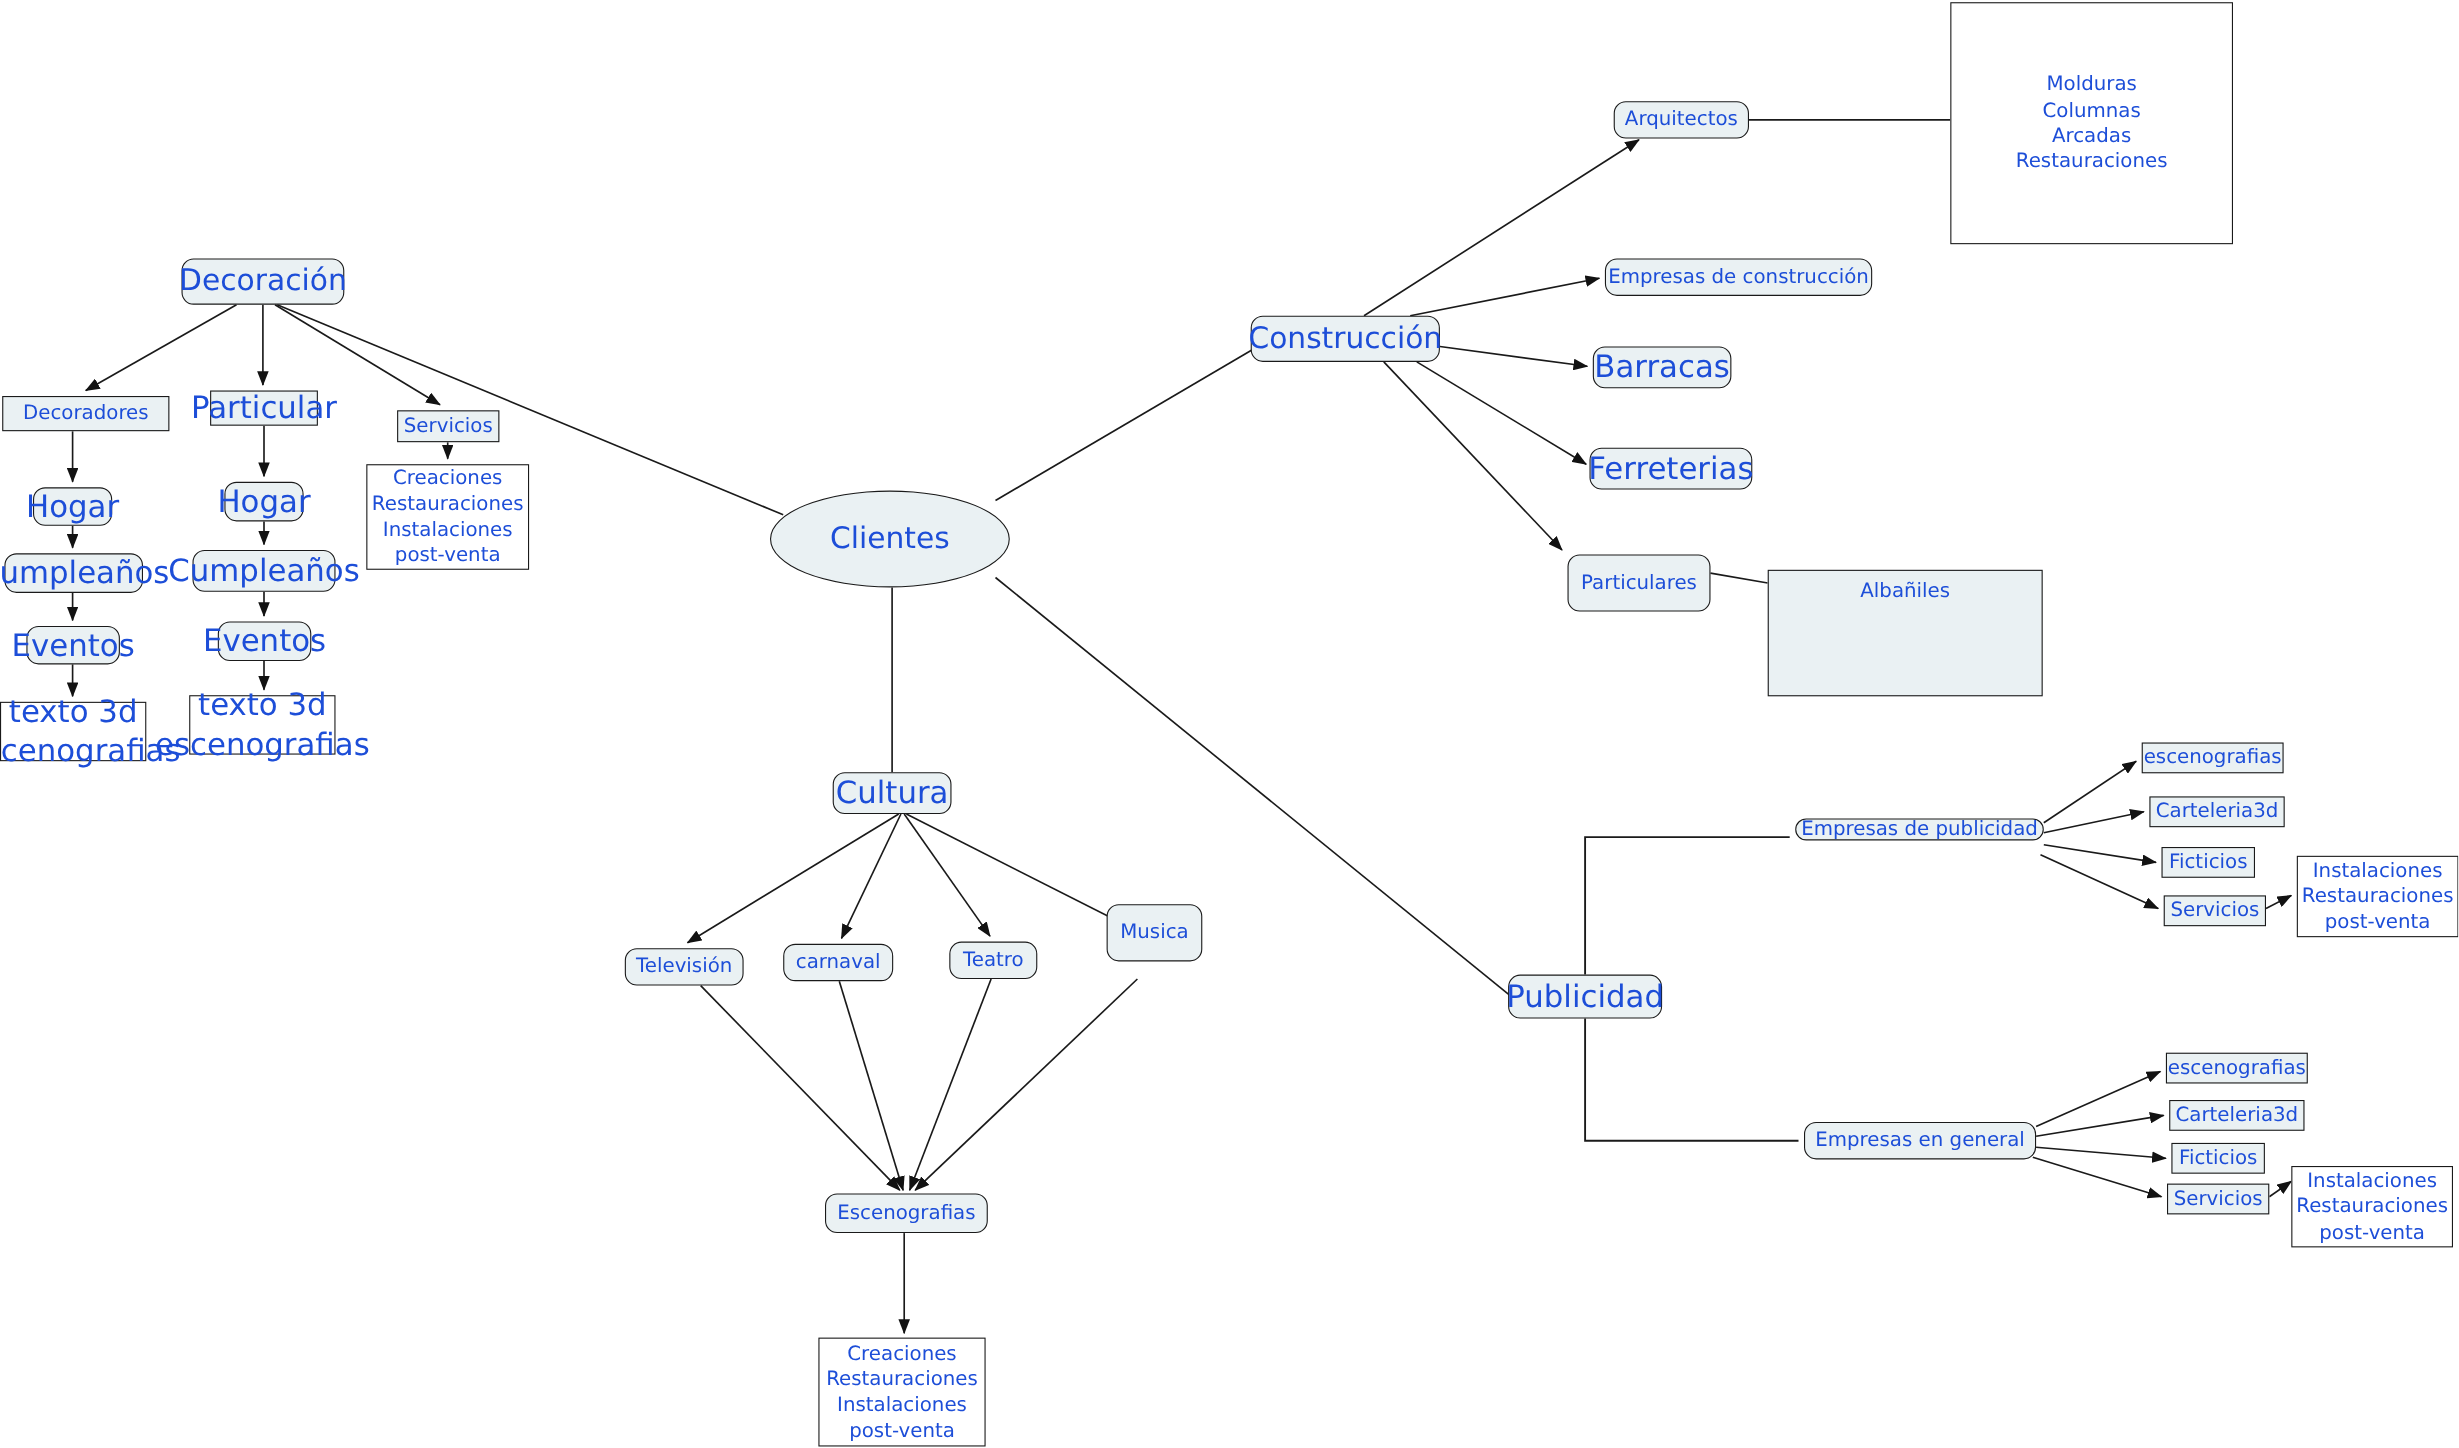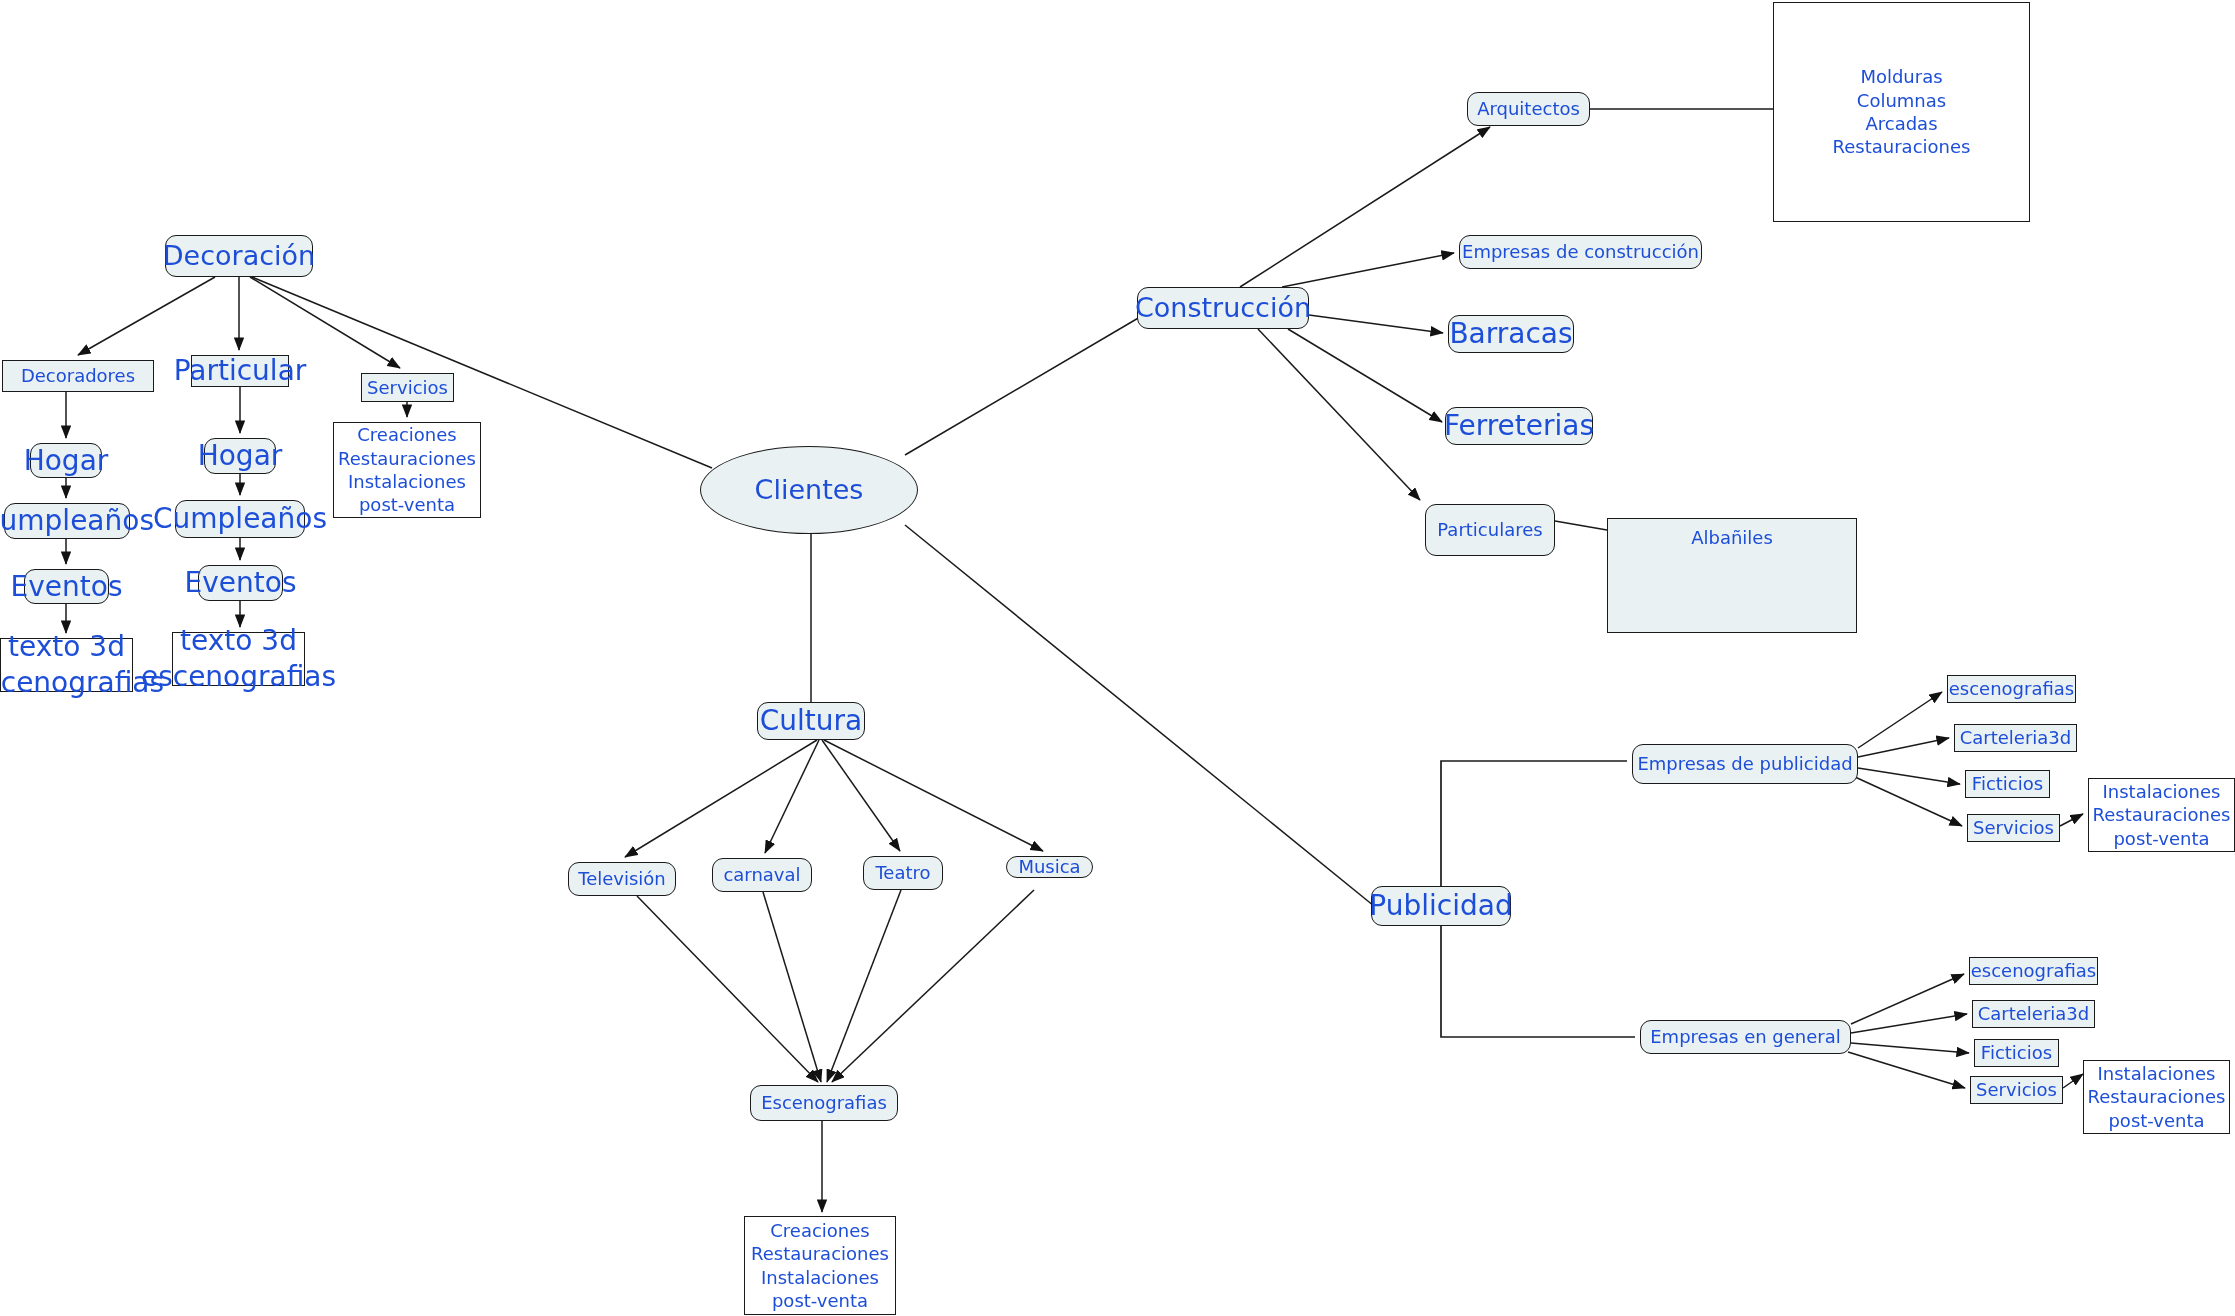--- a/index.html
+++ b/index.html
@@ -137,28 +137,28 @@
 Restauraciones</div>
       <div class="node lvl-small rounded" style="left: 1459px; top: 235px; width: 243px; height: 34px;">Empresas de construcción</div>
       <div class="node lvl-mid rounded" style="left: 1448px; top: 315px; width: 126px; height: 38px;">Barracas</div>
       <div class="node lvl-mid rounded" style="left: 1445px; top: 407px; width: 148px; height: 38px;">Ferreterias</div>
       <div class="node lvl-small rounded" style="left: 1425px; top: 504px; width: 130px; height: 52px;">Particulares</div>
       <div class="node lvl-small sharp" style="left: 1607px; top: 518px; width: 250px; height: 115px; align-items: flex-start; padding-top: 8px;">Albañiles</div>
       <div class="node lvl-mid rounded" style="left: 757px; top: 702px; width: 108px; height: 38px;">Cultura</div>
       <div class="node lvl-small rounded" style="left: 568px; top: 862px; width: 108px; height: 34px;">Televisión</div>
       <div class="node lvl-small rounded" style="left: 712px; top: 858px; width: 100px; height: 34px;">carnaval</div>
       <div class="node lvl-small rounded" style="left: 863px; top: 856px; width: 80px; height: 34px;">Teatro</div>
-      <div class="node lvl-small rounded" style="left: 1006px; top: 856px; width: 87px; height: 22px;">Musica</div>
+      <div class="node lvl-small rounded" style="left: 1006px; top: 822px; width: 87px; height: 52px;">Musica</div>
       <div class="node lvl-small rounded" style="left: 750px; top: 1085px; width: 148px; height: 36px;">Escenografias</div>
       <div class="node lvl-small sharp plain multiline" style="left: 744px; top: 1216px; width: 152px; height: 99px;">Creaciones
 Restauraciones
 Instalaciones
 post-venta</div>
       <div class="node lvl-mid rounded" style="left: 1371px; top: 886px; width: 140px; height: 40px;">Publicidad</div>
-      <div class="node lvl-small rounded" style="left: 1632px; top: 744px; width: 226px; height: 40px;">Empresas de publicidad</div>
+      <div class="node lvl-small rounded" style="left: 1632px; top: 744px; width: 226px; height: 20px;">Empresas de publicidad</div>
       <div class="node lvl-small sharp" style="left: 1947px; top: 675px; width: 129px; height: 28px;">escenografias</div>
       <div class="node lvl-small sharp" style="left: 1954px; top: 724px; width: 123px; height: 28px;">Carteleria3d</div>
       <div class="node lvl-small sharp" style="left: 1965px; top: 770px; width: 85px; height: 28px;">Ficticios</div>
       <div class="node lvl-small sharp" style="left: 1967px; top: 814px; width: 93px; height: 28px;">Servicios</div>
       <div class="node lvl-small sharp plain multiline" style="left: 2088px; top: 778px; width: 147px; height: 74px;">Instalaciones
 Restauraciones
 post-venta</div>
       <div class="node lvl-small rounded" style="left: 1640px; top: 1020px; width: 211px; height: 34px;">Empresas en general</div>
       <div class="node lvl-small sharp" style="left: 1969px; top: 957px; width: 129px; height: 28px;">escenografias</div>
       <div class="node lvl-small sharp" style="left: 1972px; top: 1000px; width: 123px; height: 28px;">Carteleria3d</div>

